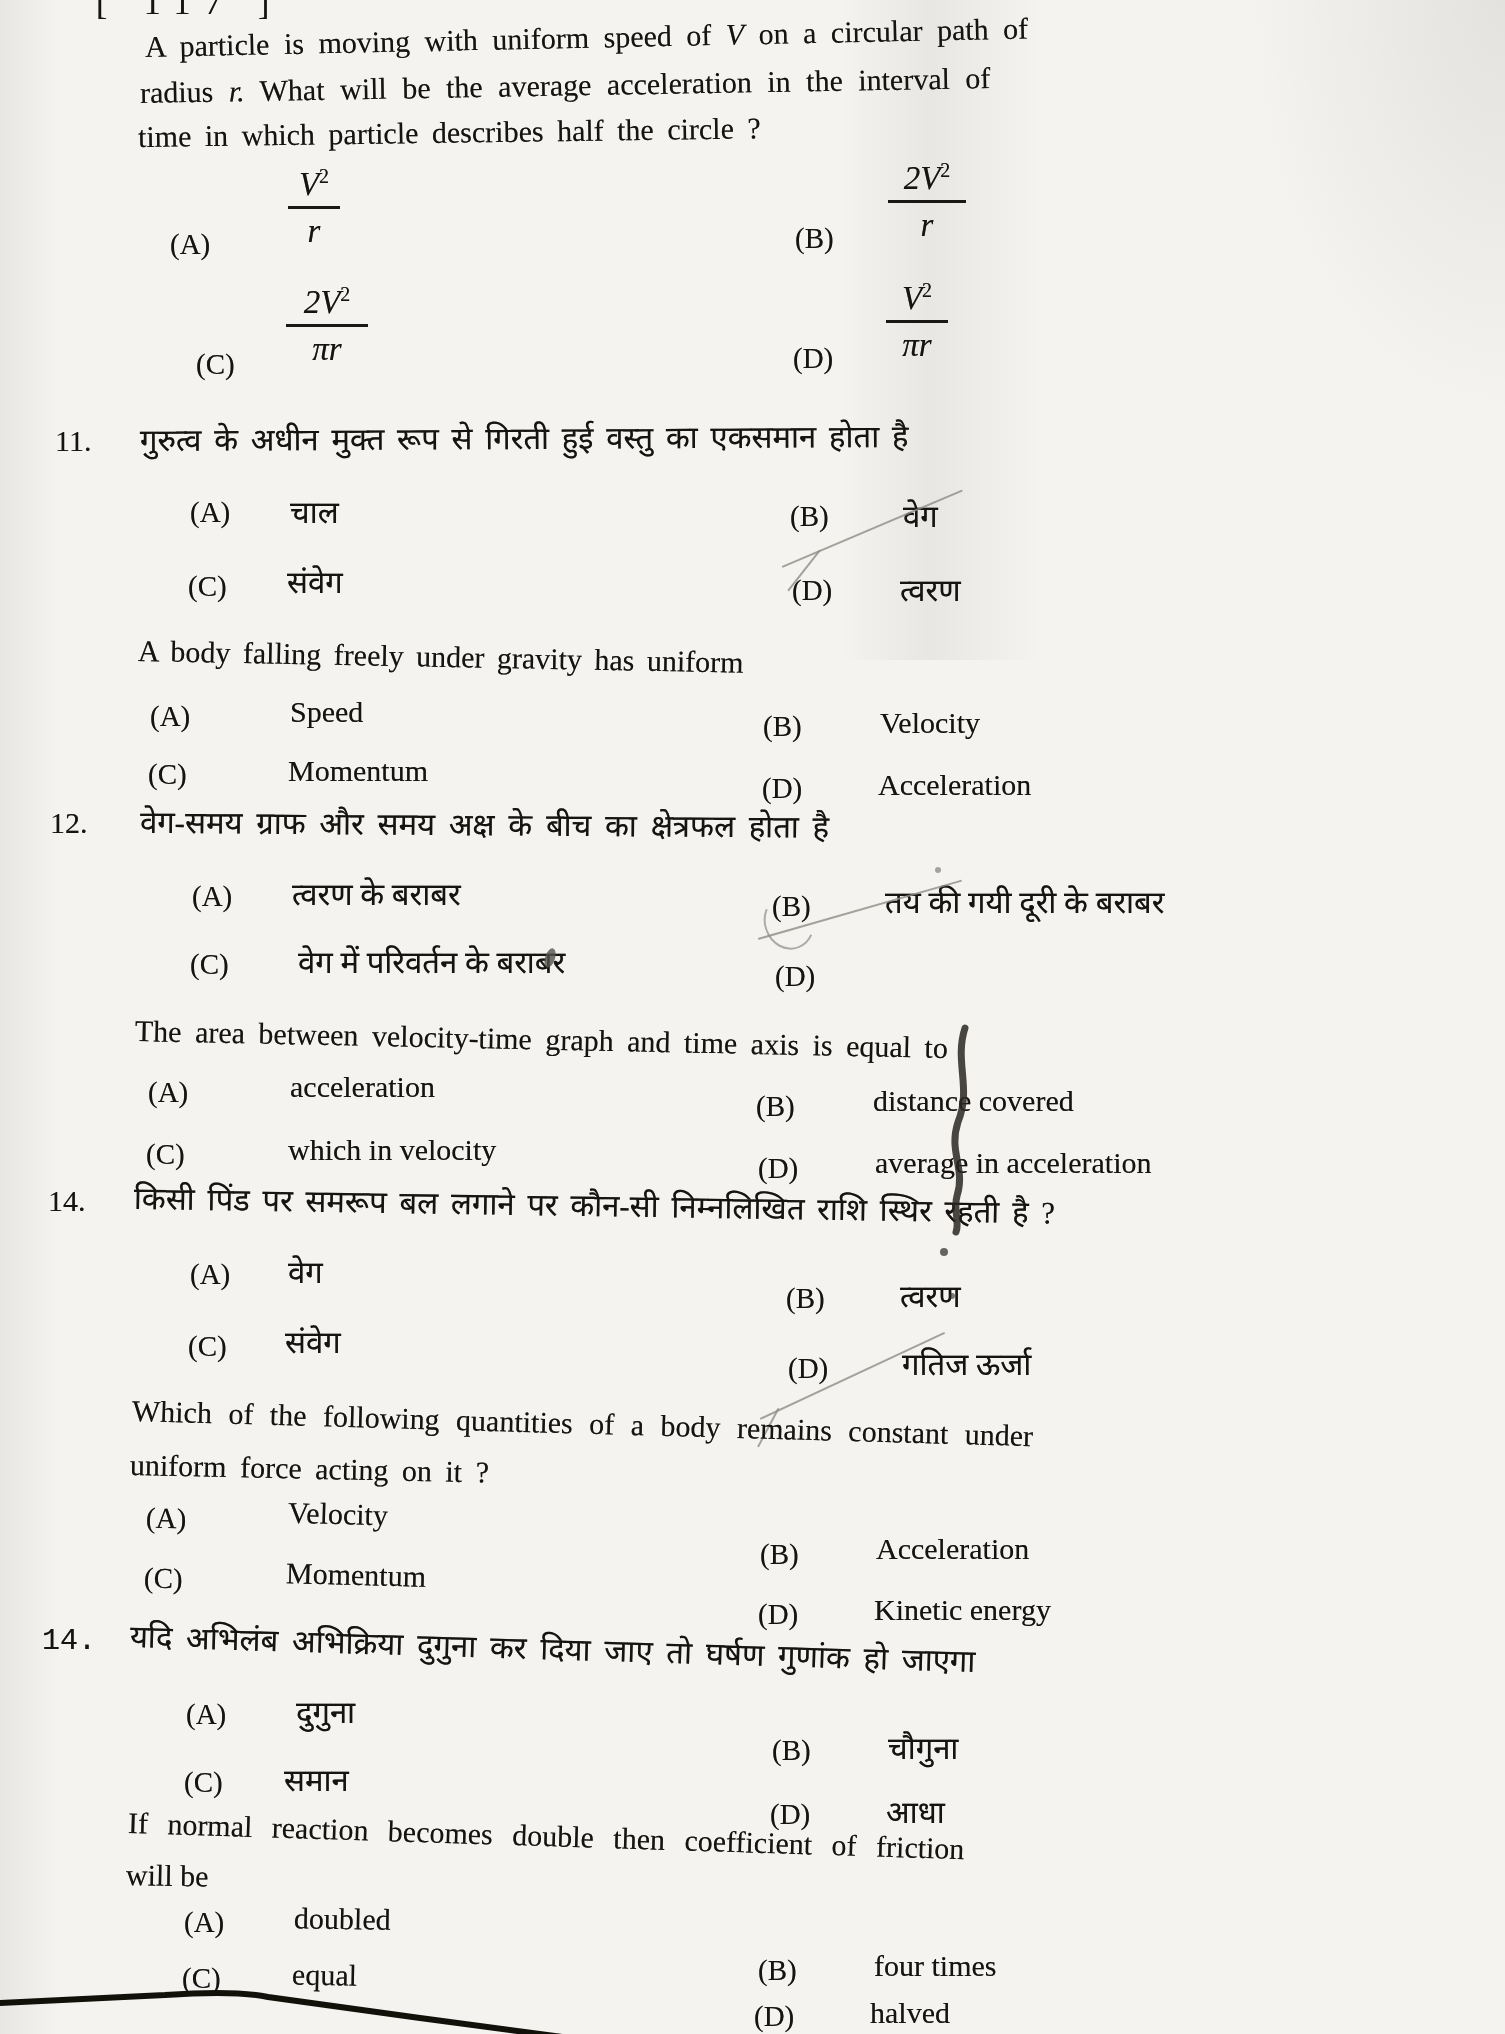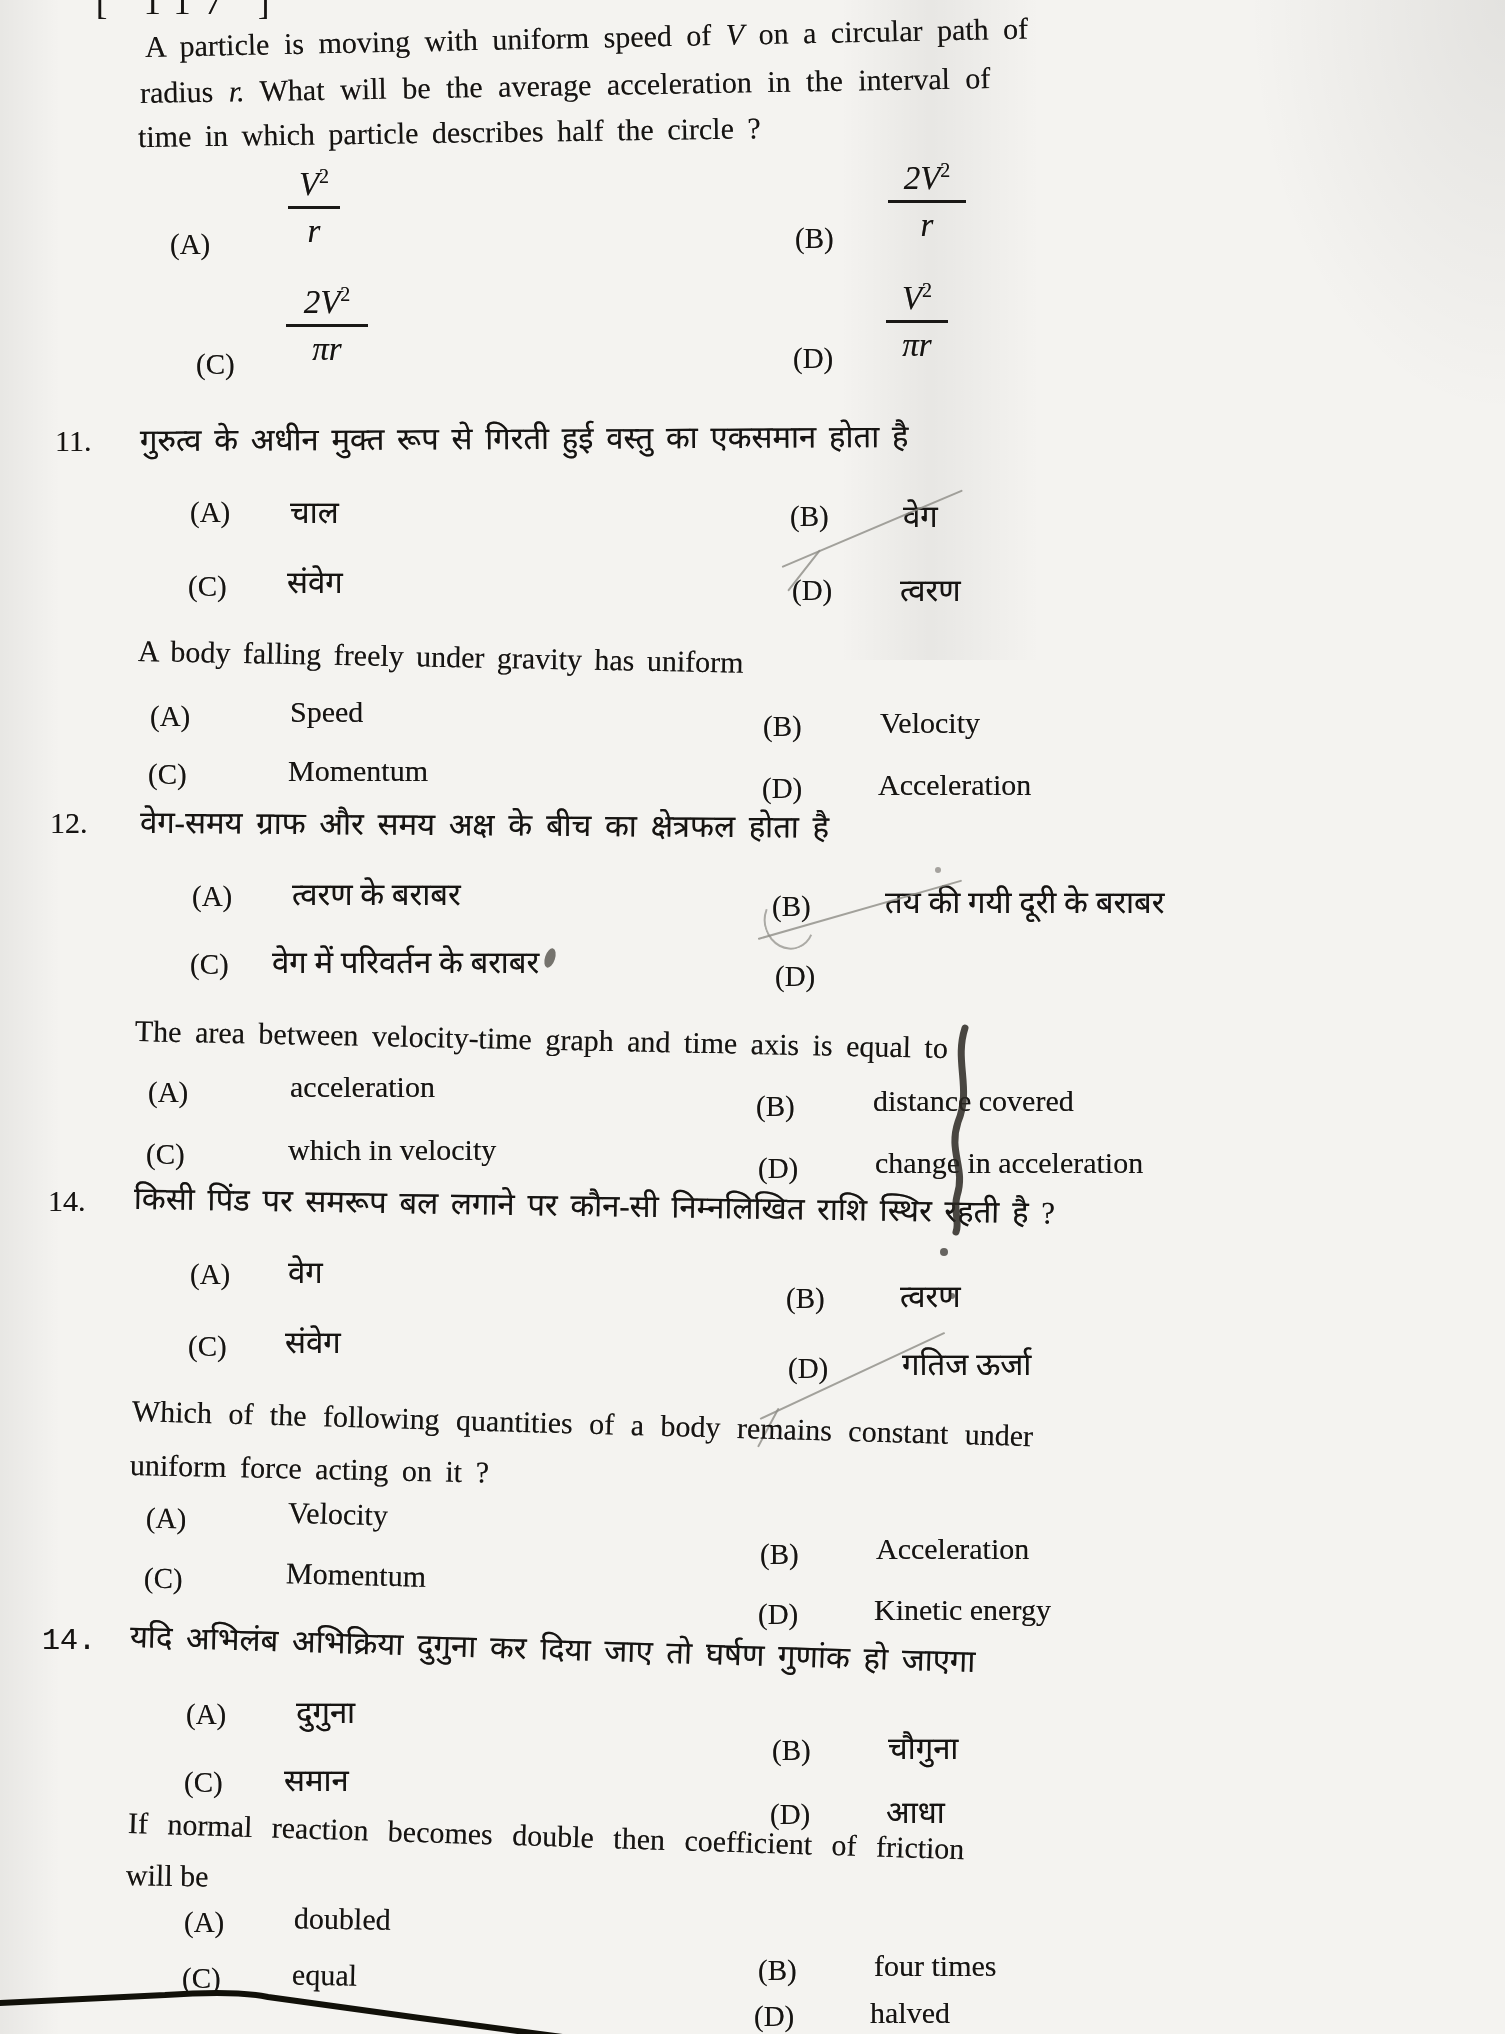--- a/index.html
+++ b/index.html
@@ -103,36 +103,36 @@
   <div class="t en" style="left:878px;top:768px;">Acceleration</div>
 
   <div class="t qnum" style="left:50px;top:806px;">12.</div>
   <div class="t hi" style="left:140px;top:800px;word-spacing:6px;transform:rotate(0.4deg);transform-origin:left;">वेग-समय ग्राफ और समय अक्ष के बीच का क्षेत्रफल होता है</div>
 
   <div class="t lb" style="left:192px;top:880px;">(A)</div>
   <div class="t hi" style="left:292px;top:872px;">त्वरण के बराबर</div>
   <div class="t lb" style="left:772px;top:890px;">(B)</div>
   <div class="t hi" style="left:885px;top:880px;">तय की गयी दूरी के बराबर</div>
   <div class="t lb" style="left:190px;top:948px;">(C)</div>
-  <div class="t hi" style="left:272px;top:940px;">वेग में परिवर्तन के बराबर</div>
+  <div class="t hi" style="left:298px;top:940px;">वेग में परिवर्तन के बराबर</div>
   <div class="t lb" style="left:775px;top:960px;">(D)</div>
 
   <div class="pencil" style="left:758px;top:938px;width:212px;transform:rotate(-16deg);"></div>
   <div class="penloop" style="left:764px;top:894px;width:46px;height:52px;transform:rotate(-20deg);"></div>
   <div class="inkdot" style="left:545px;top:948px;width:10px;height:20px;transform:rotate(18deg);"></div>
 
   <div class="t en" style="left:135px;top:1014px;word-spacing:6px;transform:rotate(1.2deg);transform-origin:left;">The area between velocity-time graph and time axis is equal to</div>
   <div class="t lb" style="left:148px;top:1076px;">(A)</div>
   <div class="t en" style="left:290px;top:1070px;">acceleration</div>
   <div class="t lb" style="left:756px;top:1090px;">(B)</div>
   <div class="t en" style="left:873px;top:1084px;">distance covered</div>
   <div class="t lb" style="left:146px;top:1138px;">(C)</div>
   <div class="t en" style="left:288px;top:1133px;">which in velocity</div>
   <div class="t lb" style="left:758px;top:1152px;">(D)</div>
-  <div class="t en" style="left:875px;top:1146px;">change in acceleration</div>
+  <div class="t en" style="left:875px;top:1146px;">average in acceleration</div>
 
   <div class="t qnum" style="left:48px;top:1184px;">14.</div>
   <div class="t hi" style="left:134px;top:1176px;word-spacing:5px;transform:rotate(0.9deg);transform-origin:left;">किसी पिंड पर समरूप बल लगाने पर कौन-सी निम्नलिखित राशि स्थिर रहती है ?</div>
 
   <div class="t lb" style="left:190px;top:1258px;">(A)</div>
   <div class="t hi" style="left:288px;top:1250px;">वेग</div>
   <div class="t lb" style="left:786px;top:1282px;">(B)</div>
   <div class="t hi" style="left:900px;top:1274px;">त्वरण</div>
   <div class="t lb" style="left:188px;top:1330px;">(C)</div>
   <div class="t hi" style="left:285px;top:1320px;">संवेग</div>

